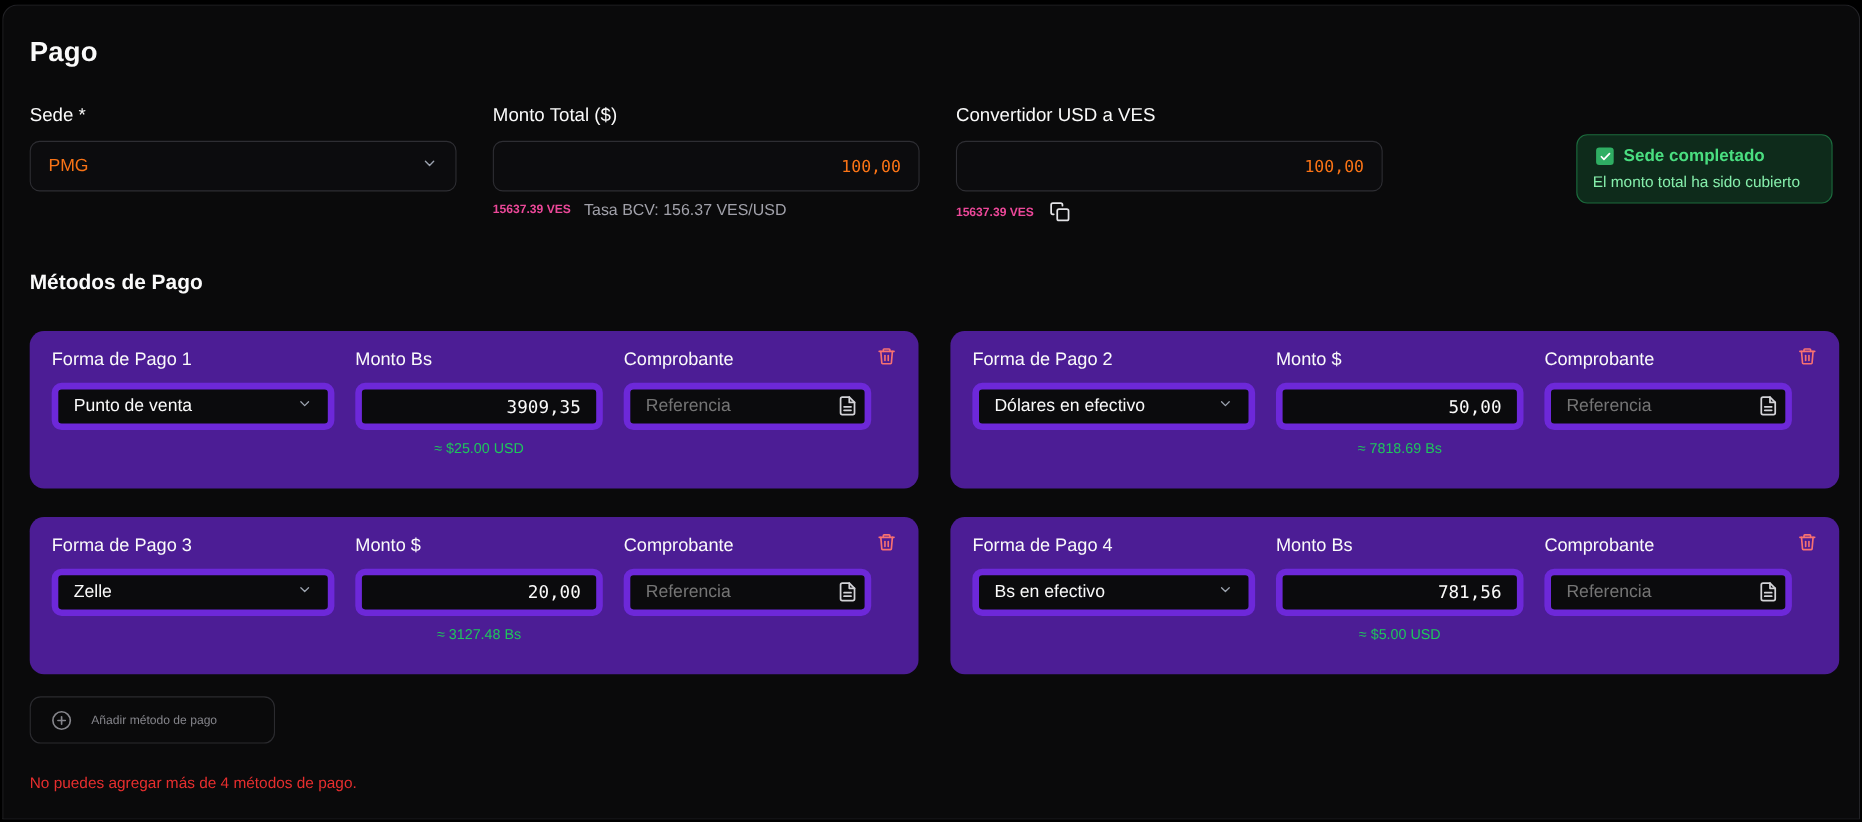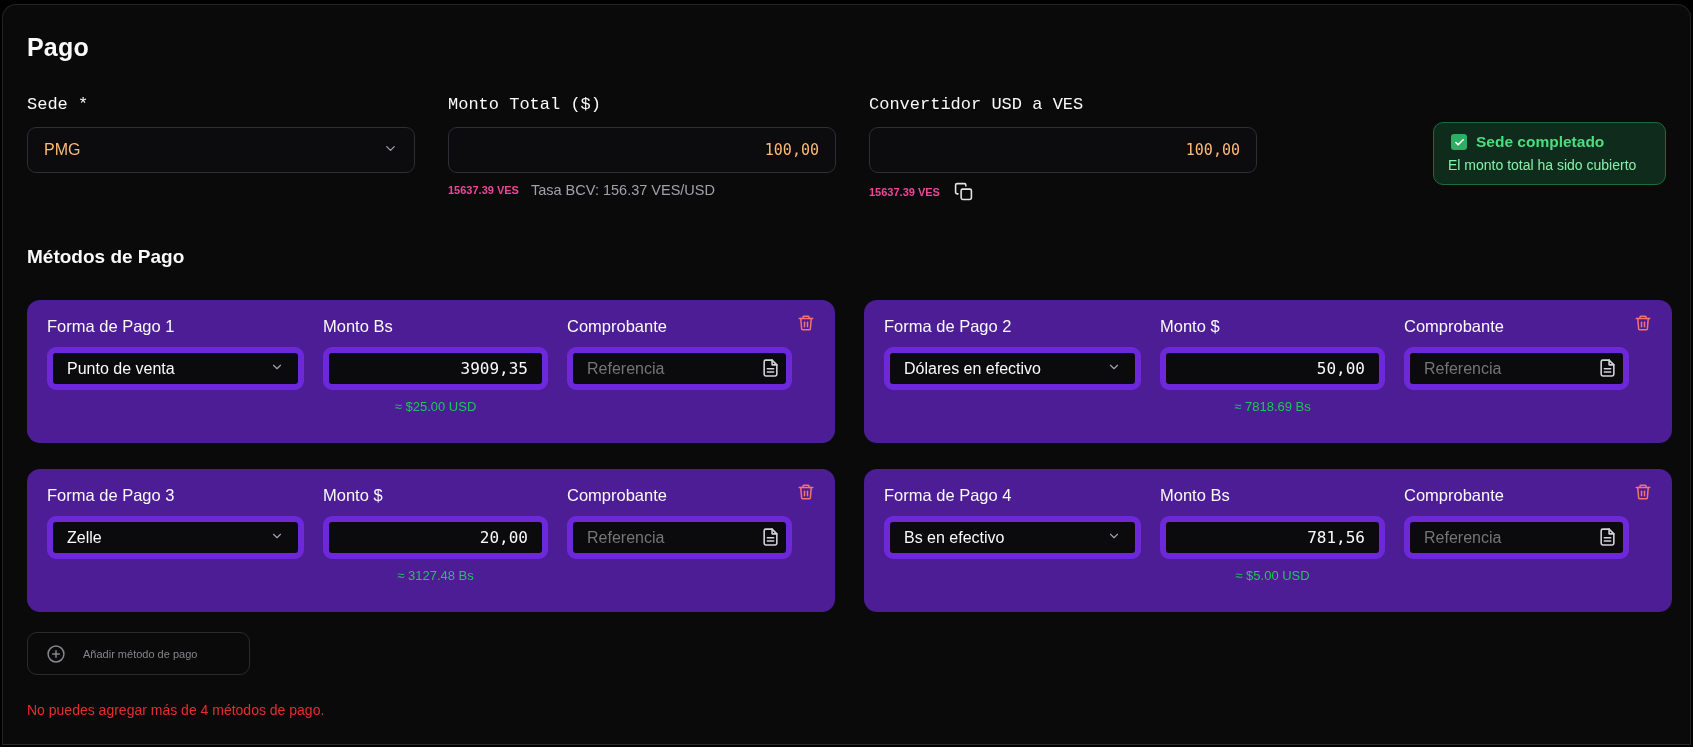--- a/index.html
+++ b/index.html
@@ -22,29 +22,29 @@
   }
   .page-title {
     font-size: 25px; font-weight: bold; color: #fafafa;
     letter-spacing: 0.2px;
   }
 
   
   .top-row { display: flex; align-items: flex-start; margin-top: 33px; }
   .field-group { width: 388px; }
   .field-group + .field-group { margin-left: 33px; }
-  .field-label { font-size: 17px; color: #fafafa; margin-bottom: 13px; font-family: Liberation Mono, monospace; }
+  .field-label { font-size: 17px; color: #fafafa; margin-bottom: 13px; }
   .control {
     height: 46px; width: 100%;
     background: #0c0c0e;
     border: 1px solid #2e2e33;
     border-radius: 9px;
     display: flex; align-items: center;
     padding: 0 16px;
-    font-size: 16px; color: #fdba74;
+    font-size: 16px; color: #f97316;
   }
   .select-control { justify-content: space-between; cursor: pointer; }
   .num-input {
     text-align: right;
     font-family: "DejaVu Sans Mono", monospace;
     font-size: 15px;
     outline: none;
   }
   input.control::placeholder { color: #9f9fa4; }
   .sub-line { display: flex; align-items: center; margin-top: 9px; }

